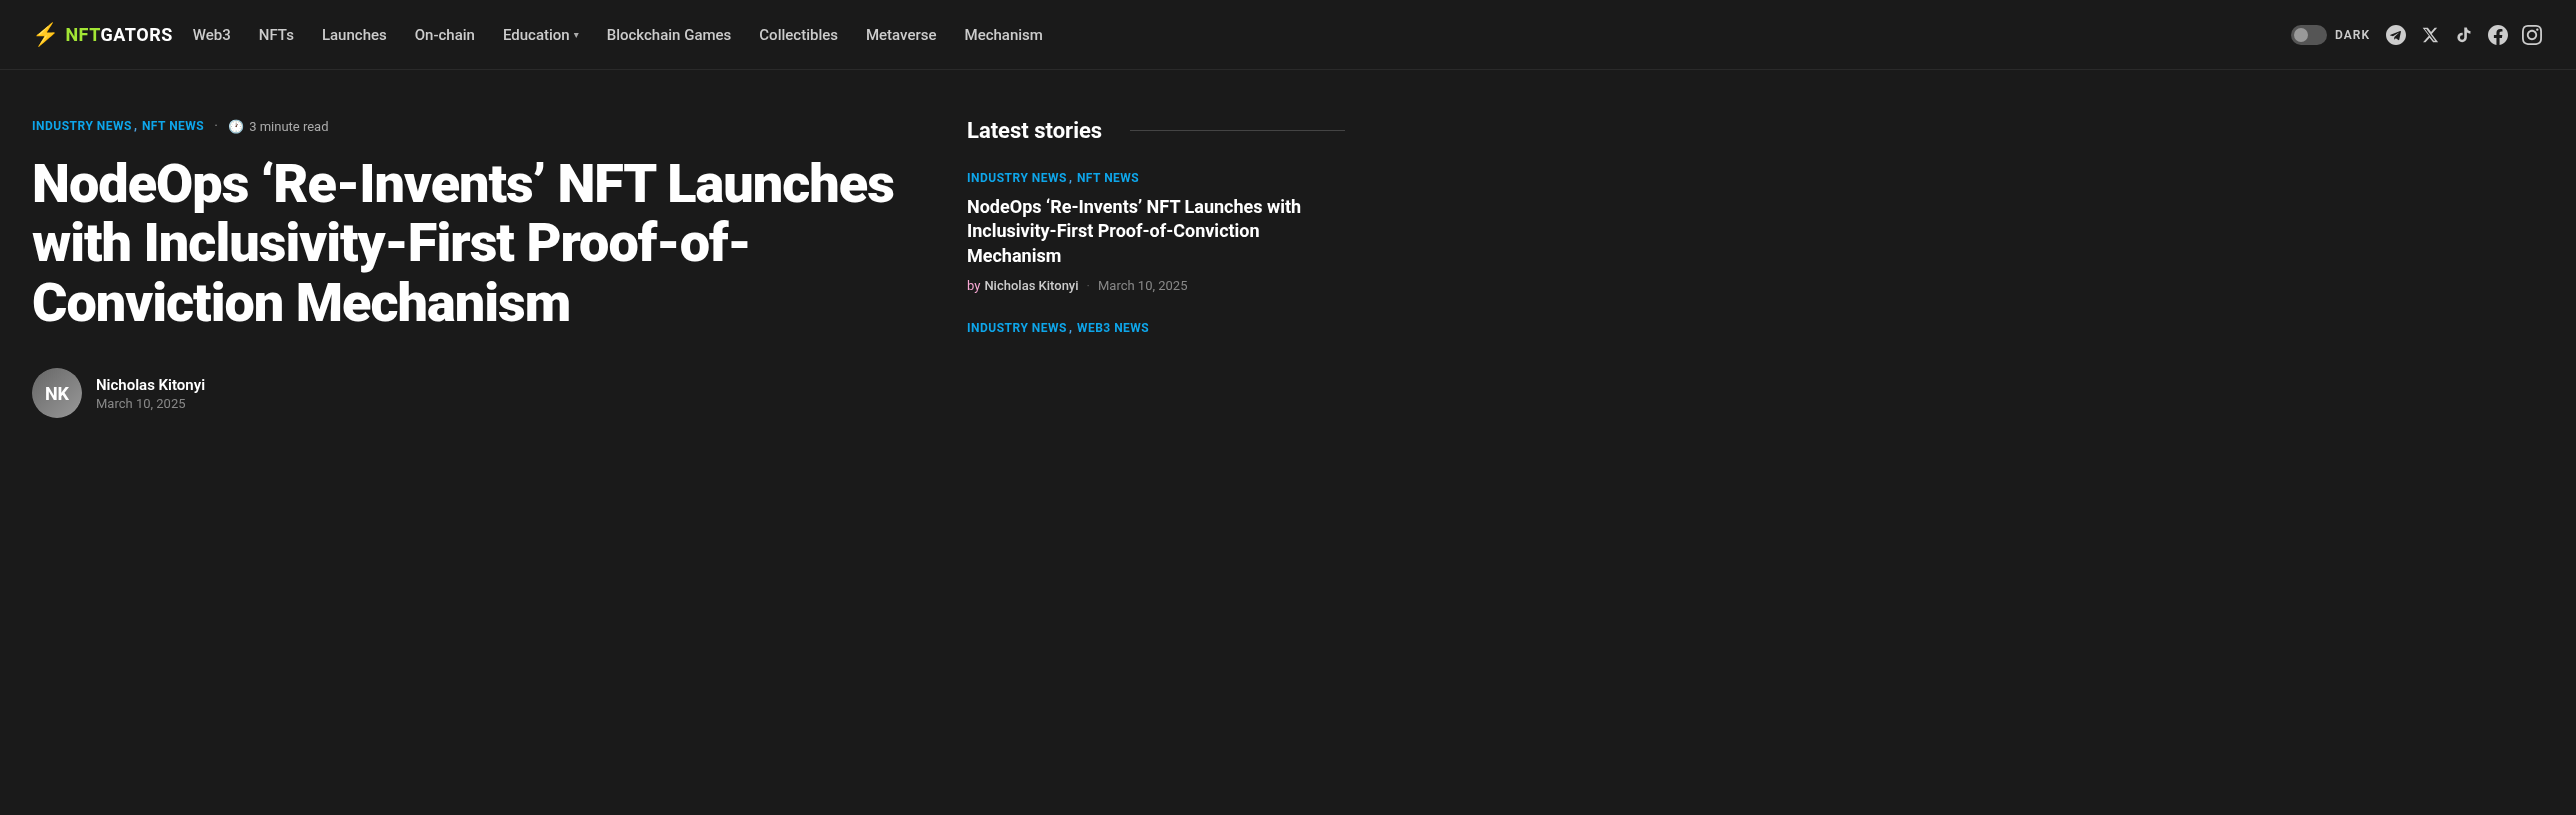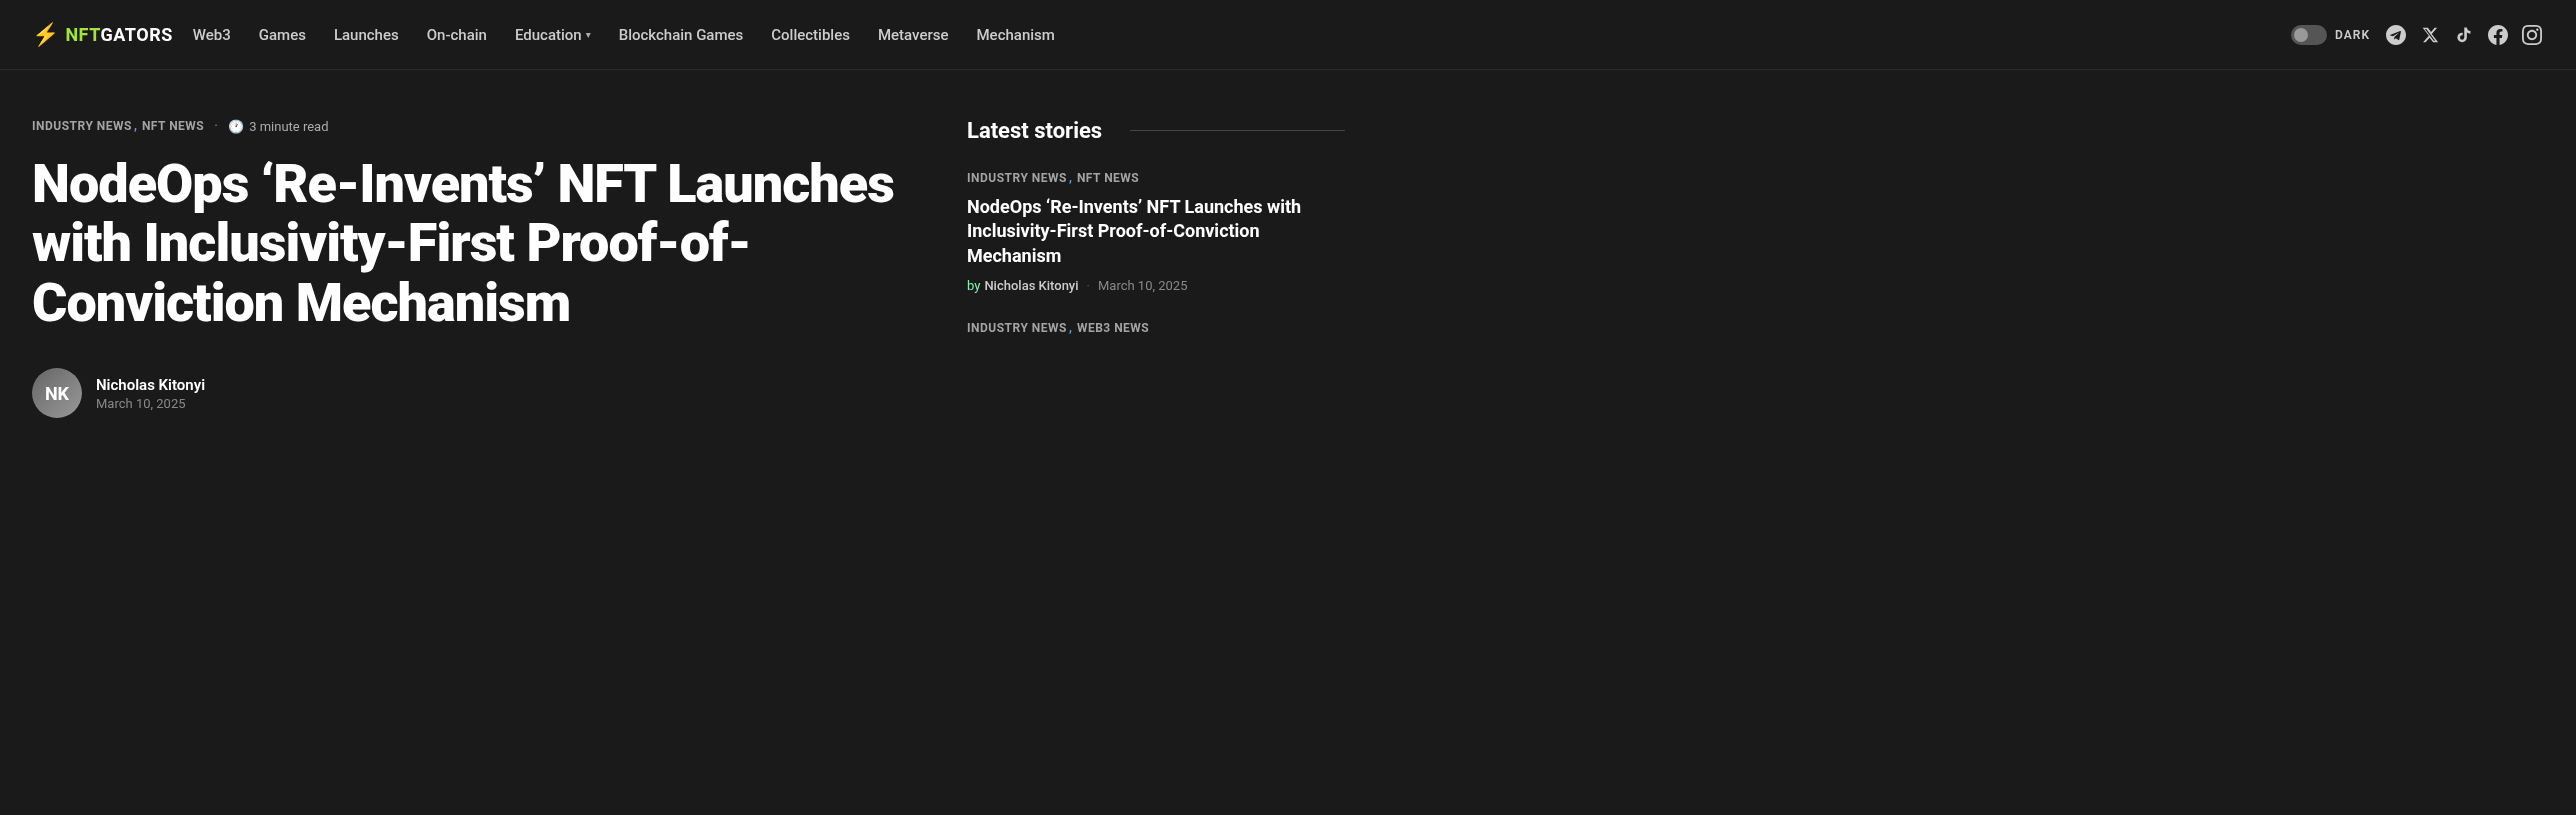--- a/index.html
+++ b/index.html
@@ -151,21 +151,21 @@
       gap: 10px;
       margin-bottom: 20px;
     }
 
     .article-categories {
       display: flex;
       gap: 0;
     }
 
     .category-tag {
-      color: #a3a3a3;
+      color: #0ea5e9;
       font-size: 12px;
       font-weight: 700;
       letter-spacing: 0.5px;
       text-transform: uppercase;
       cursor: pointer;
     }
 
     .category-separator {
       color: #4fa3e0;
       font-size: 12px;
@@ -292,21 +292,21 @@
 
     .sidebar-story-author {
       color: #888888;
       font-size: 13px;
       display: flex;
       align-items: center;
       gap: 4px;
     }
 
     .sidebar-story-author .by {
-      color: #86efac;
+      color: #f9a8d4;
     }
 
     .sidebar-story-author .name {
       color: #cccccc;
       font-weight: 500;
     }
 
     .sidebar-story-author .separator {
       margin: 0 4px;
       color: #555;
@@ -318,21 +318,21 @@
 <header class="header">
   <div class="logo-area">
     <span class="logo-icon">⚡</span>
     <span class="logo-text">
       <span class="nft">NFT</span><span>GATORS</span>
     </span>
   </div>
 
   <nav class="nav">
     <a class="nav-item">Web3</a>
-    <a class="nav-item">Games</a>
+    <a class="nav-item">NFTs</a>
     <a class="nav-item">Launches</a>
     <a class="nav-item">On-chain</a>
     <a class="nav-item">
       Education <span class="chevron">▾</span>
     </a>
     <a class="nav-item">Blockchain Games</a>
     <a class="nav-item">Collectibles</a>
     <a class="nav-item">Metaverse</a>
     <a class="nav-item">Mechanism</a>
   </nav>

